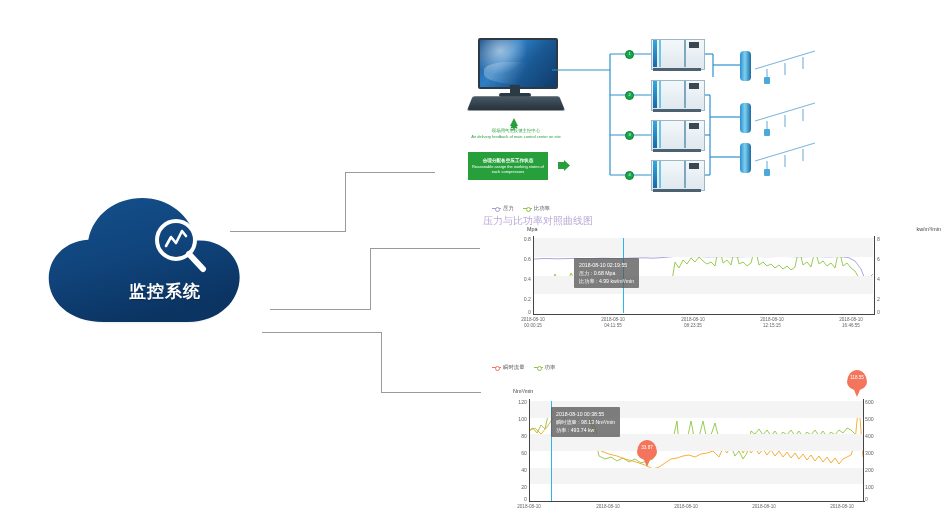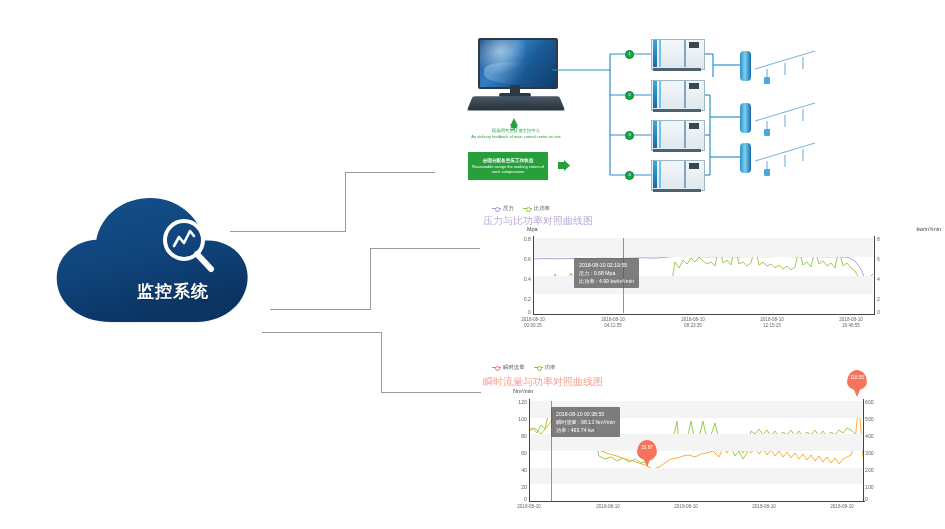--- a/index.html
+++ b/index.html
@@ -13,21 +13,21 @@
   .page-title{
     position:absolute;left:45px;top:20px;
     font-size:25px;font-weight:bold;color:#7a7a7a;letter-spacing:1px;
     text-shadow:1px 1px 0 #d9d9d9;white-space:nowrap;
   }
 
   
   .conn{position:absolute;border-color:#9a9a9a;border-style:solid;border-width:0;}
 
   
-  .cloud-wrap{position:absolute;left:48px;top:196px;width:250px;height:130px;}
+  .cloud-wrap{position:absolute;left:40px;top:196px;width:250px;height:130px;}
   .cloud-shadow{position:absolute;left:5px;top:6px;width:240px;height:122px;filter:blur(2px);opacity:.45;}
   .cloud-svg{position:absolute;left:0;top:0;}
   .cloud-label{
     position:absolute;left:0;top:84px;width:250px;text-align:center;
     color:#ffffff;font-size:17px;font-weight:bold;letter-spacing:1px;
     text-shadow:0 1px 1px rgba(0,0,0,.35);
   }
   .mag-icon{position:absolute;left:112px;top:20px;}
 
   
@@ -319,21 +319,20 @@
       <span class="li" style="color:#f4745c;">
         <span class="dash" style="background:#f4745c;"></span>
         <span style="color:#555">瞬时流量</span>
       </span>
       <span class="li" style="color:#8ec640;">
         <span class="dash" style="background:#8ec640;"></span>
         <span style="color:#555">功率</span>
       </span>
     </div>
 
-    <div class="ctitle" style="left:0;top:13px;color:#f4a090;">瞬时流量与功率对照曲线图</div>
 
     <div class="axis-unit" style="left:30px;top:26px;">Nm³/min</div>
 
     <div class="tick" style="left:22px;top:37px;width:22px;">120</div>
     <div class="tick" style="left:22px;top:54px;width:22px;">100</div>
     <div class="tick" style="left:22px;top:71px;width:22px;">80</div>
     <div class="tick" style="left:22px;top:88px;width:22px;">60</div>
     <div class="tick" style="left:22px;top:105px;width:22px;">40</div>
     <div class="tick" style="left:22px;top:122px;width:22px;">20</div>
     <div class="tick" style="left:22px;top:134px;width:22px;">0</div>

